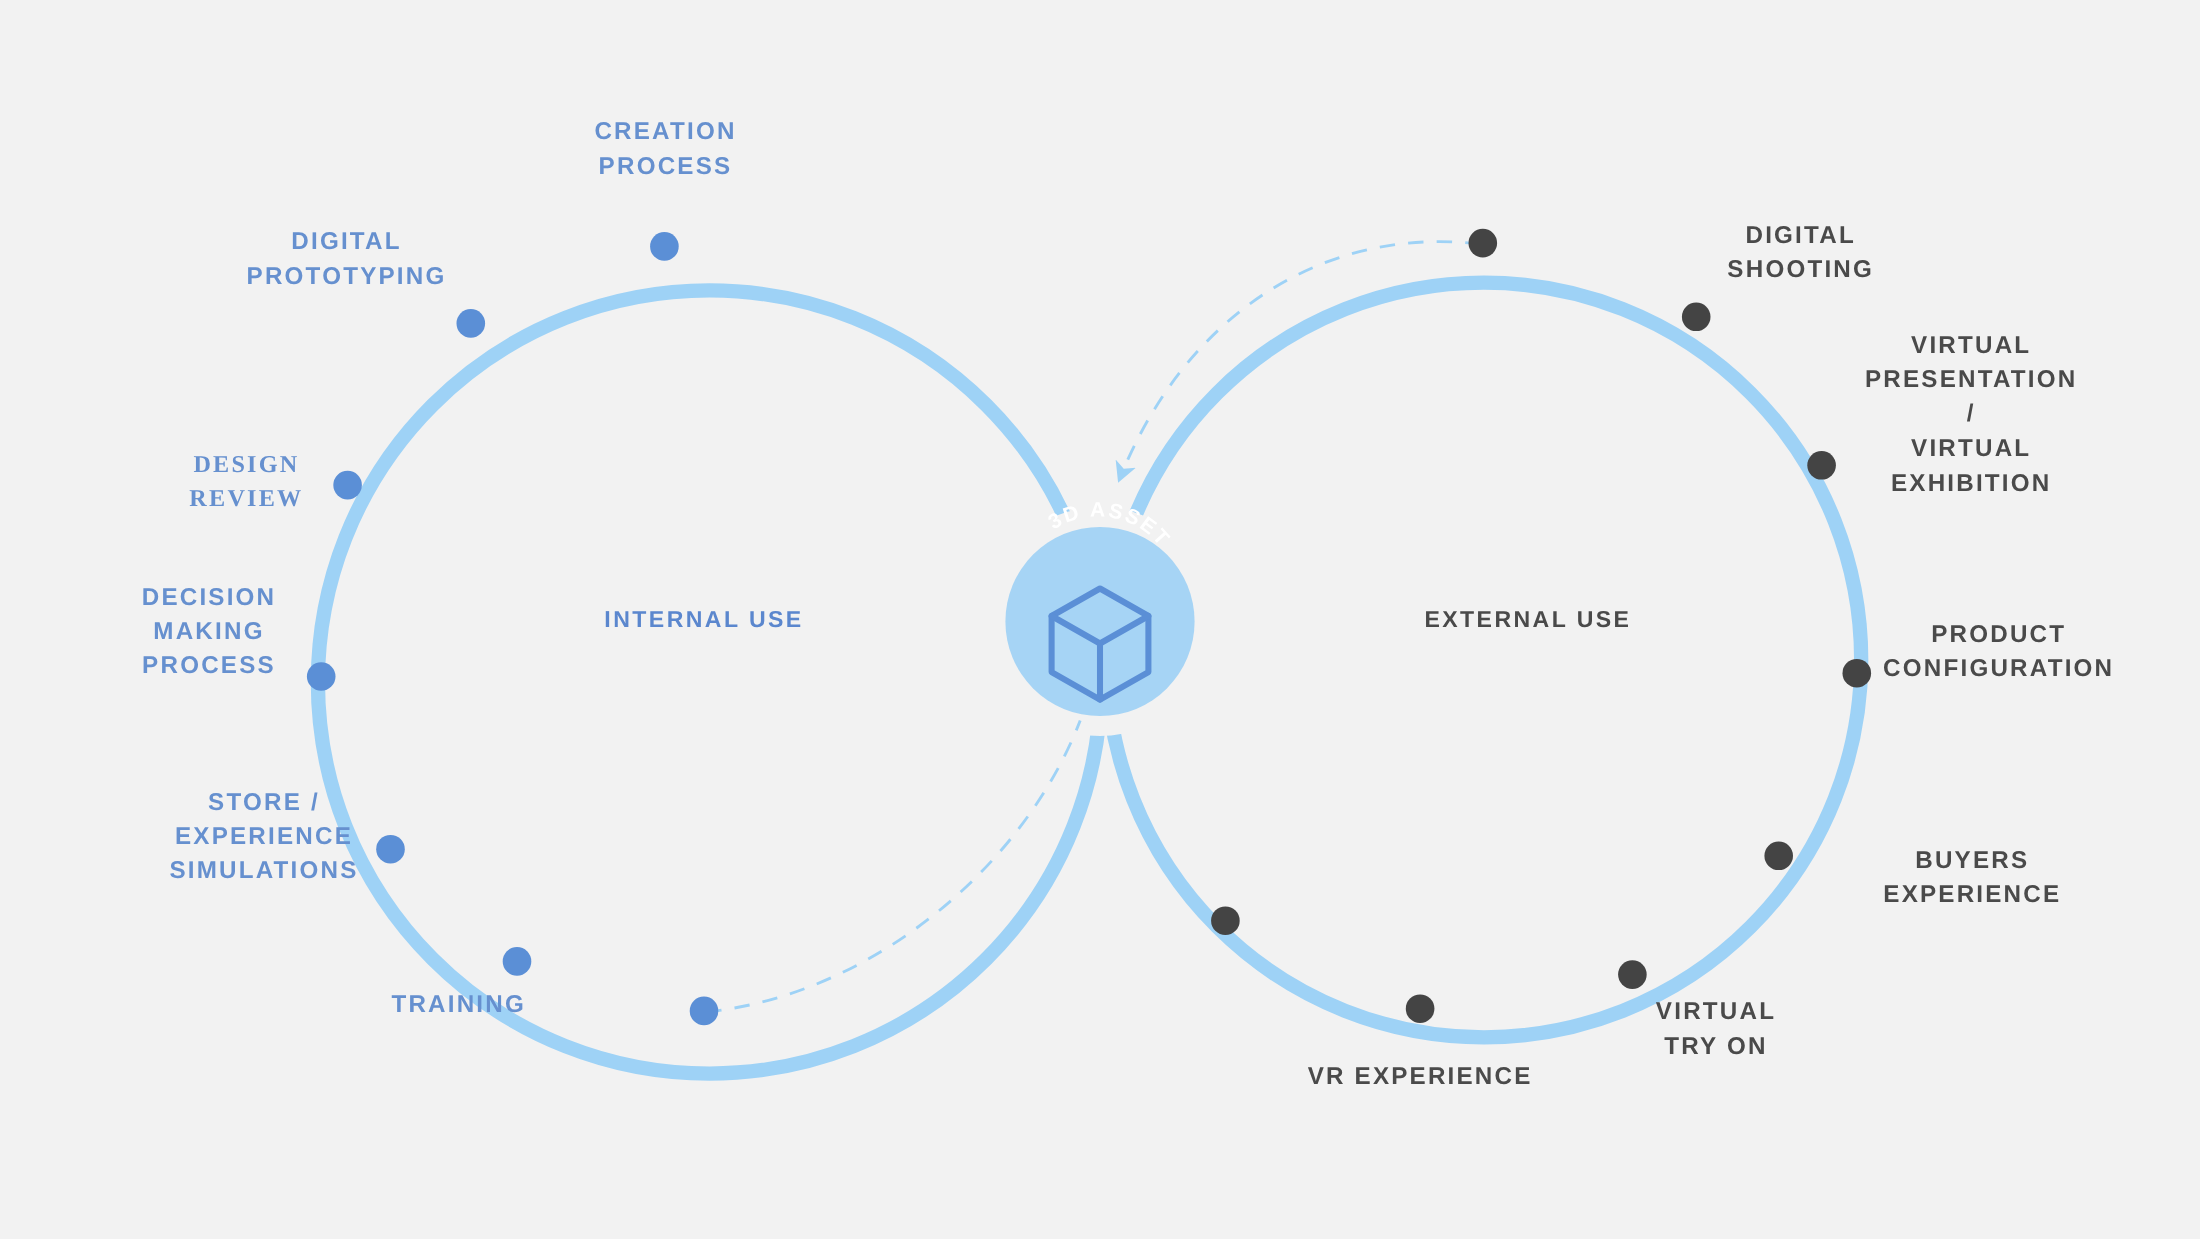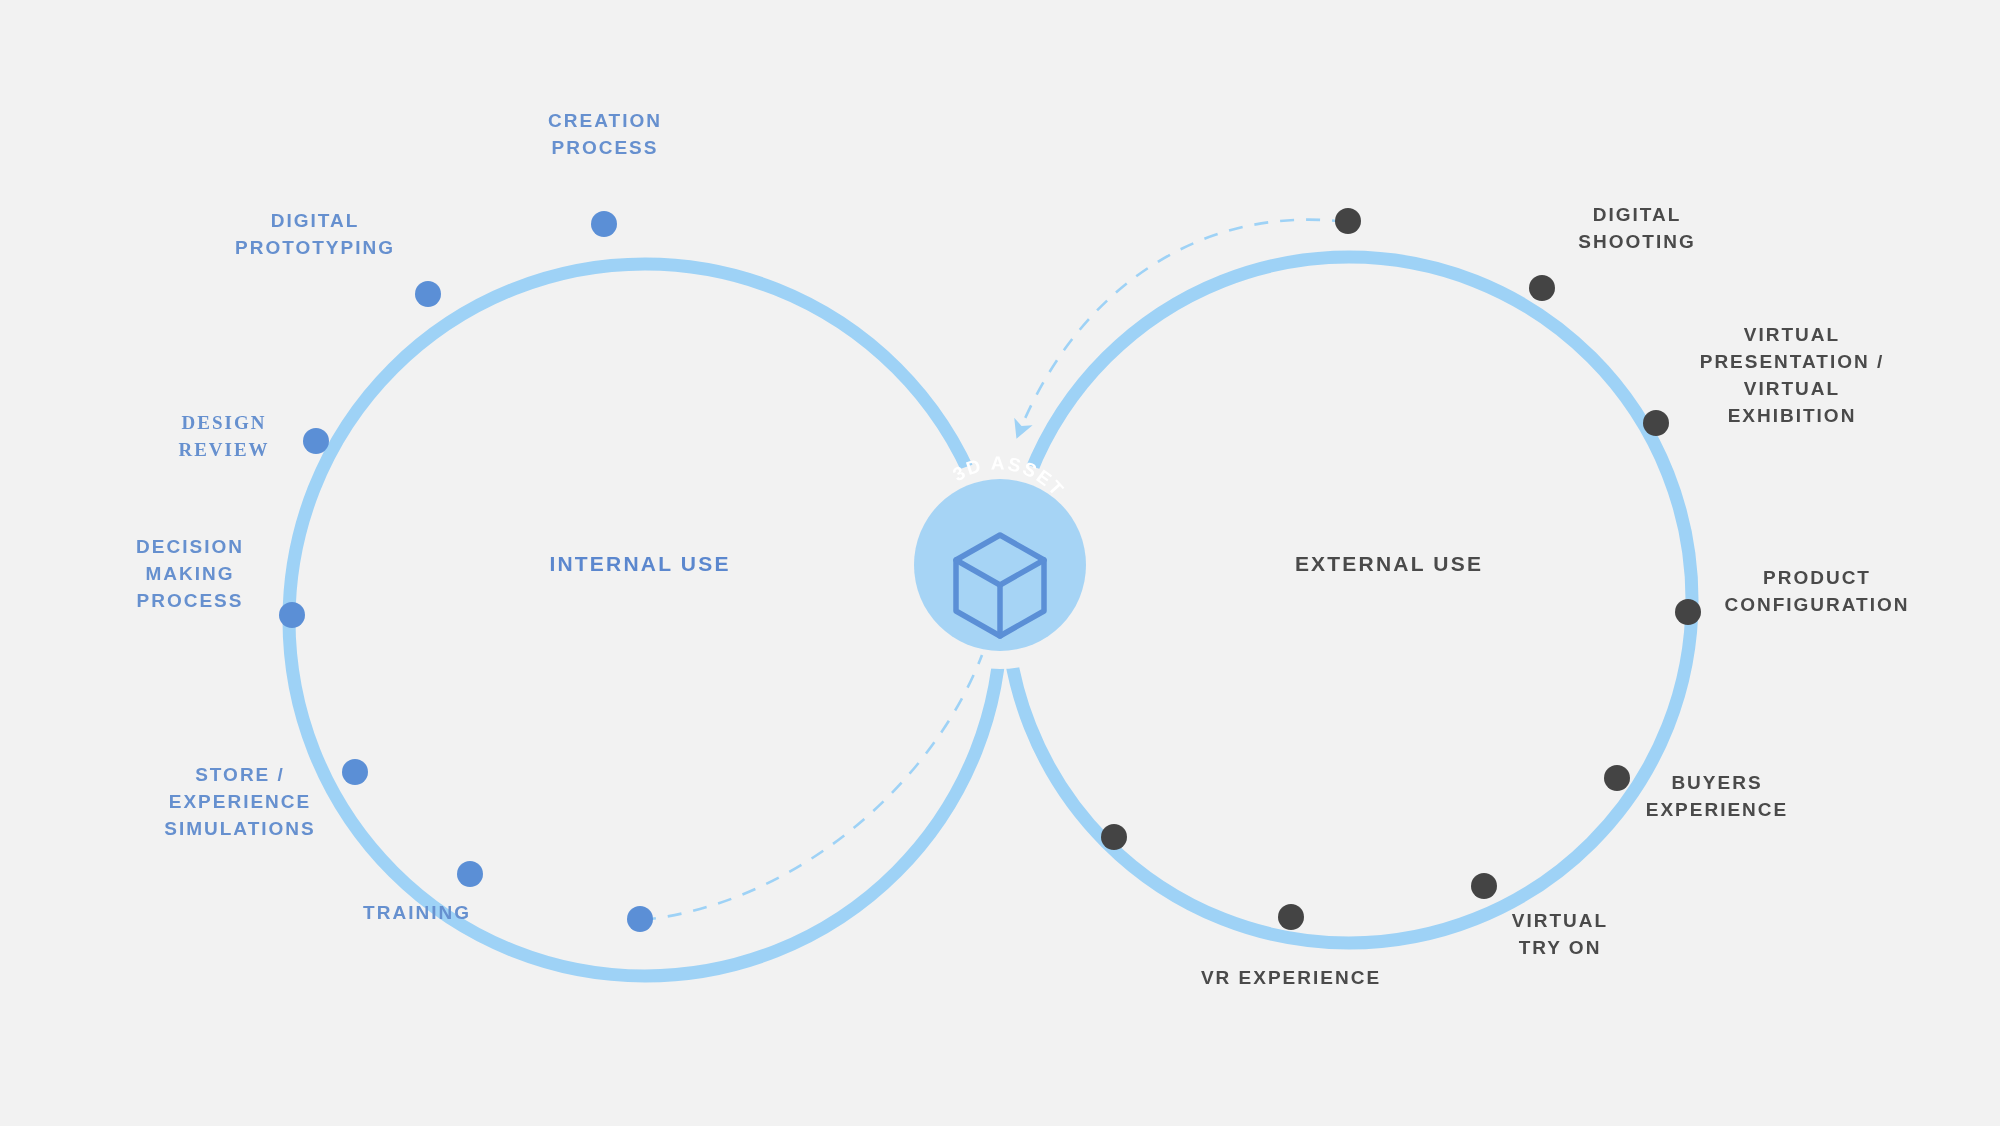--- a/index.html
+++ b/index.html
@@ -24,21 +24,21 @@
     position: absolute;
     left: 0;
     top: 0;
     width: 2000px;
     height: 1126px;
     display: block;
   }
   .node-label {
     position: absolute;
     font-family: "Liberation Sans", sans-serif;
-    font-size: 19px;
+    font-size: 22px;
     font-weight: 700;
     letter-spacing: 2.0px;
     line-height: 1.42;
     white-space: pre-line;
     text-transform: uppercase;
   }
   .node-label.internal { color: #6690cf; }
   .node-label.external { color: #4a4a4a; }
   .node-label.align-center{ text-align: center; }
 
@@ -124,32 +124,32 @@
   <div id="labels-layer">
       <div class="node-label internal align-center" style="left: 605px; top: 135px; transform: translate(-50%, -50%);">CREATION
 PROCESS</div>
       <div class="node-label internal align-center" style="left: 315px; top: 235px; transform: translate(-50%, -50%);">DIGITAL
 PROTOTYPING</div>
       <div class="node-label internal align-center" style="left: 224px; top: 437px; transform: translate(-50%, -50%); font-family: Liberation Serif, serif;">DESIGN
 REVIEW</div>
       <div class="node-label internal align-center" style="left: 190px; top: 574px; transform: translate(-50%, -50%);">DECISION
 MAKING
 PROCESS</div>
-      <div class="node-label internal align-center" style="left: 240px; top: 760px; transform: translate(-50%, -50%); margin-top: 42px;">STORE /
+      <div class="node-label internal align-center" style="left: 240px; top: 760px; transform: translate(-50%, -50%);">STORE /
 EXPERIENCE
 SIMULATIONS</div>
       <div class="node-label internal align-center" style="left: 385px; top: 913px; transform: translate(-50%, -50%); margin-left: 32px;">TRAINING</div>
       <div class="node-label external align-center" style="left: 1637px; top: 229px; transform: translate(-50%, -50%);">DIGITAL
 SHOOTING</div>
       <div class="node-label external align-center" style="left: 1792px; top: 376px; transform: translate(-50%, -50%);">VIRTUAL
 PRESENTATION /
 VIRTUAL
 EXHIBITION</div>
       <div class="node-label external align-center" style="left: 1817px; top: 592px; transform: translate(-50%, -50%);">PRODUCT
 CONFIGURATION</div>
-      <div class="node-label external align-center" style="left: 1717px; top: 797px; transform: translate(-50%, -50%);">BUYERS
+      <div class="node-label external align-center" style="left: 1793px; top: 797px; transform: translate(-50%, -50%);">BUYERS
 EXPERIENCE</div>
       <div class="node-label external align-center" style="left: 1560px; top: 935px; transform: translate(-50%, -50%);">VIRTUAL
 TRY ON</div>
       <div class="node-label external align-center" style="left: 1291px; top: 978px; transform: translate(-50%, -50%);">VR EXPERIENCE</div>
     </div>
 
 </div>
 
 </body></html>

